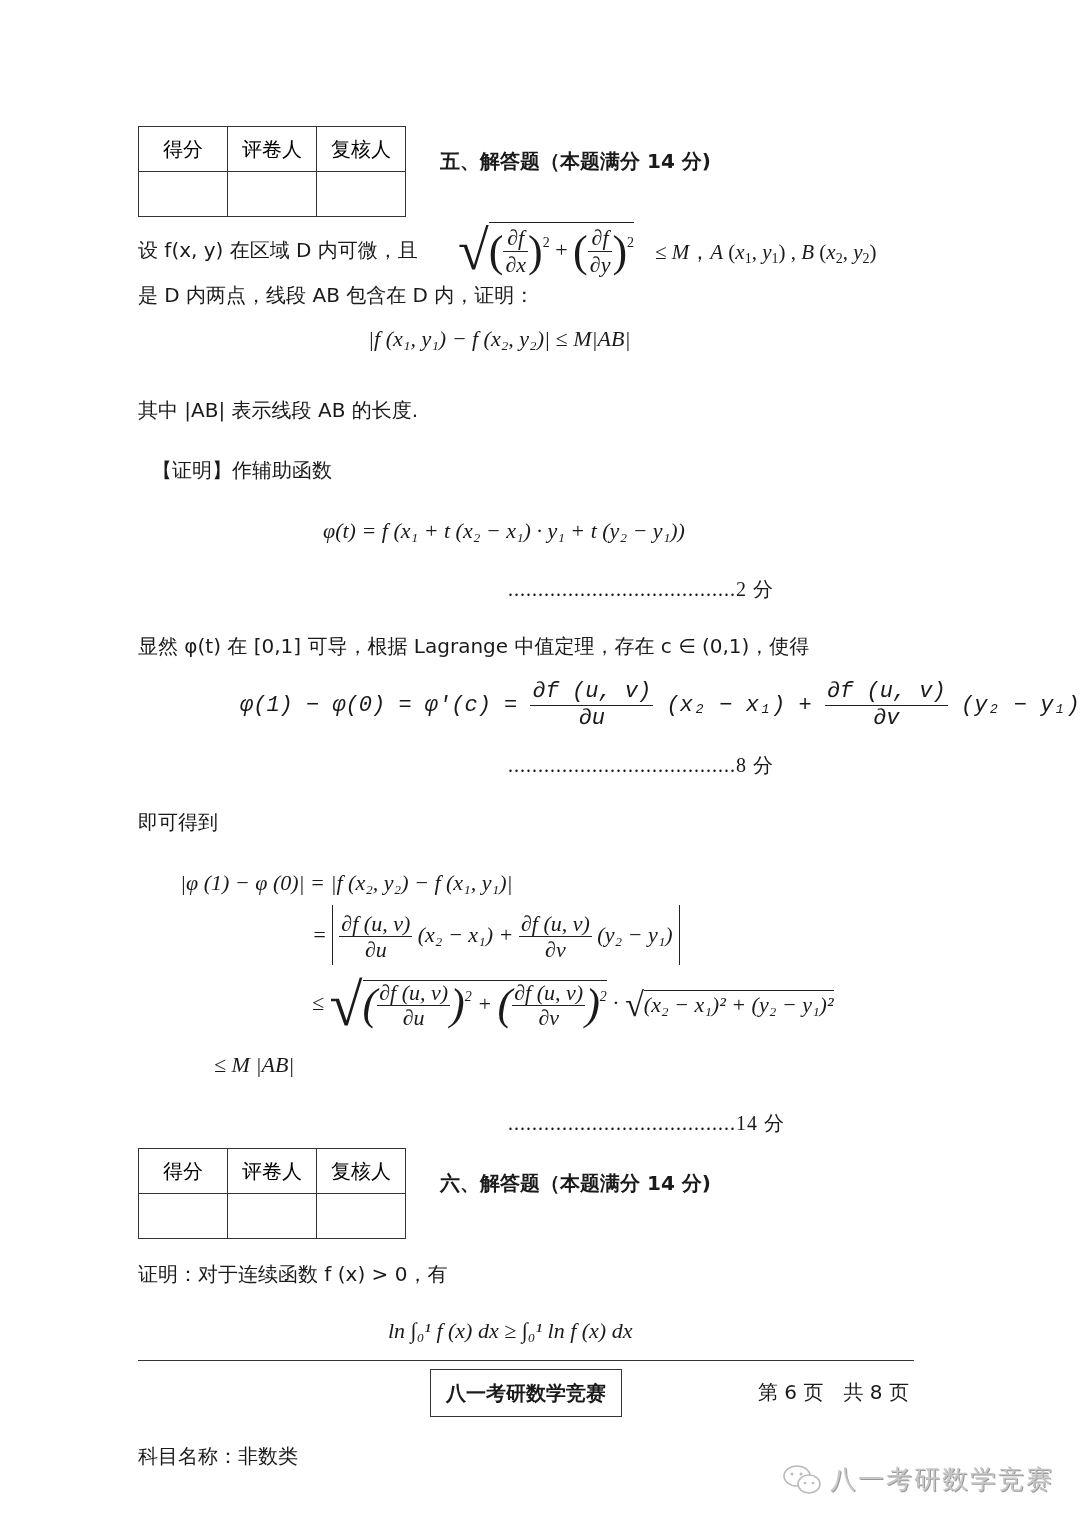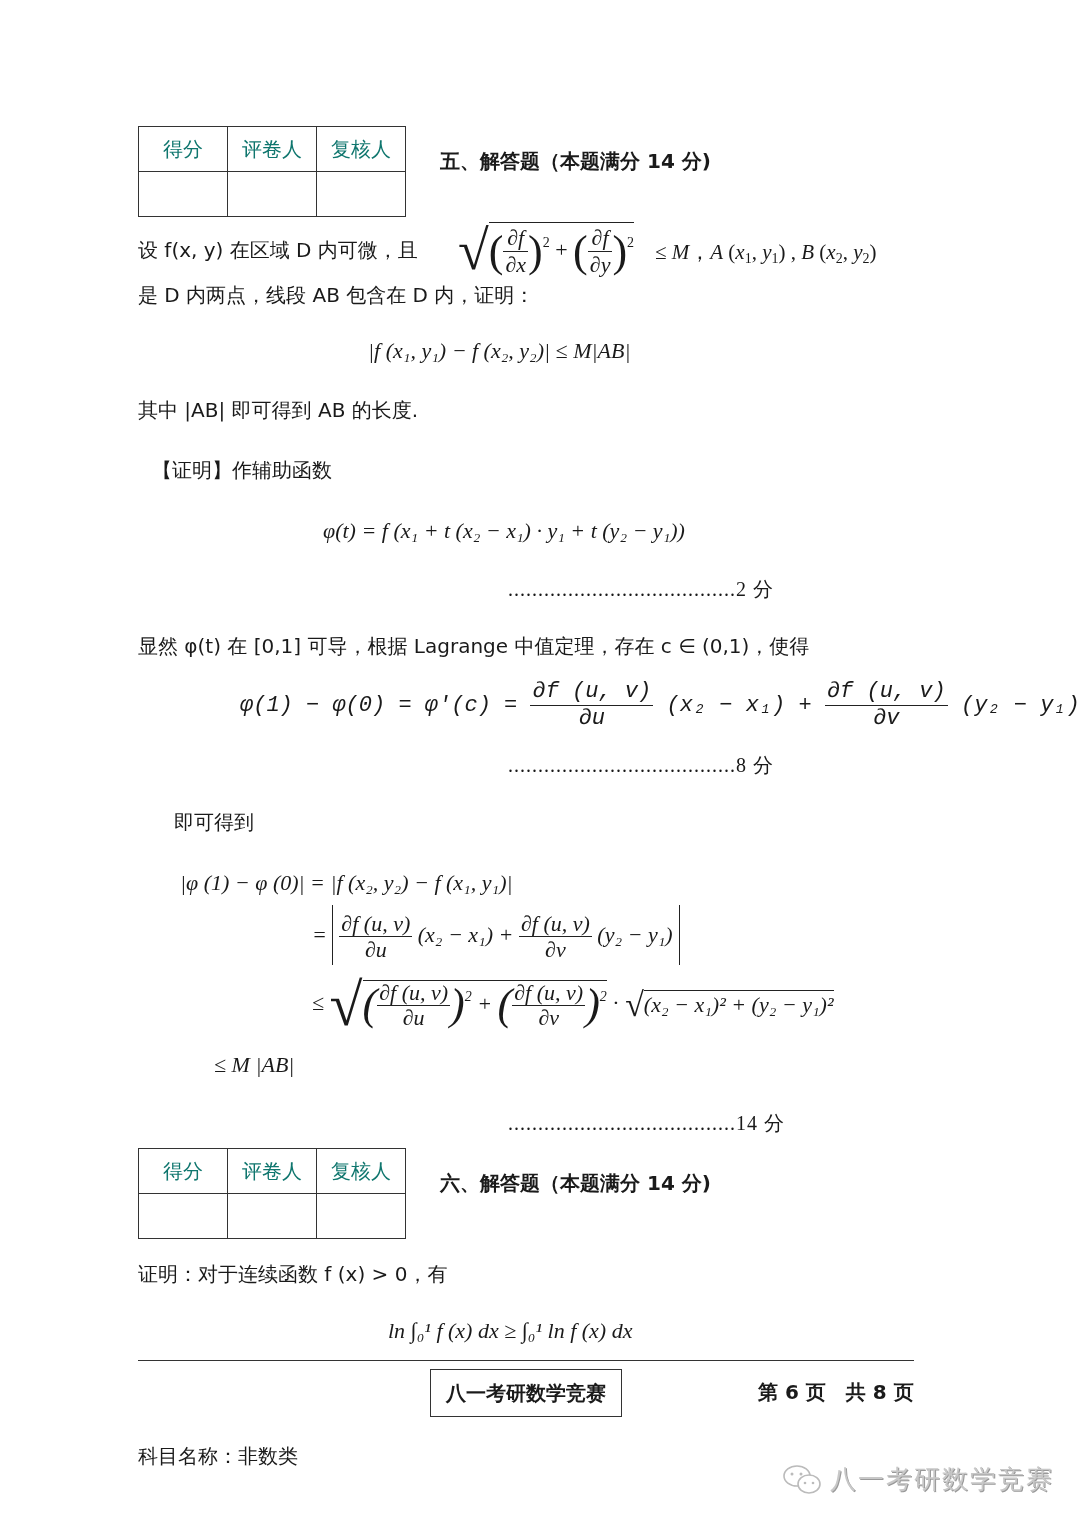--- a/index.html
+++ b/index.html
@@ -6,21 +6,21 @@
   body { width:1080px; height:1526px; position:relative; overflow:hidden;
          font-family:"DejaVu Serif","Liberation Serif",serif; color:#1a1a1a; }
   .abs { position:absolute; }
   .serif { font-family:"Liberation Serif","DejaVu Serif",serif; }
   .ital { font-style:italic; }
   .cjk { font-family:"DejaVu Sans","Liberation Sans",sans-serif; }
   .txt { font-size:20px; line-height:1; white-space:nowrap; }
 
   table.score { border-collapse:collapse; position:absolute; }
   table.score td { border:1.5px solid #333; width:86px; text-align:center;
-                   font-family:"DejaVu Sans","Liberation Sans",sans-serif; font-size:20px; color:#0f766e; }
+                   font-family:"DejaVu Sans","Liberation Sans",sans-serif; font-size:20px; color:#000000; }
   table.score tr.h td { height:42px; }
   table.score tr.b td { height:42px; }
 
   .section-title { font-size:20px; font-weight:bold; font-family:"DejaVu Sans","Liberation Sans",sans-serif; }
 
   .frac { display:inline-block; vertical-align:middle; text-align:center; }
   .frac .num { display:block; padding:0 2px; border-bottom:1.5px solid #222; }
   .frac .den { display:block; padding:0 2px; }
 
   .math { font-family:"Liberation Serif","DejaVu Serif",serif; font-size:22px; white-space:nowrap; }
@@ -60,38 +60,38 @@
   <span style="font-size:56px; vertical-align:middle; font-weight:100;">√</span><span class="sqrt-bar" style="display:inline-block; vertical-align:middle; padding-top:2px;">
     <span class="bigparen">(</span><span class="frac"><span class="num ital">∂f</span><span class="den ital">∂x</span></span><span class="bigparen">)</span><span class="sup">2</span>
     +
     <span class="bigparen">(</span><span class="frac"><span class="num ital">∂f</span><span class="den ital">∂y</span></span><span class="bigparen">)</span><span class="sup">2</span>
   </span>
 </div>
 <div class="abs txt serif" style="left:655px; top:242px; font-size:21px;">
   <span class="ital">≤ M</span>，<span class="ital">A</span> (<span class="ital">x</span><span class="sub">1</span>, <span class="ital">y</span><span class="sub">1</span>) , <span class="ital">B</span> (<span class="ital">x</span><span class="sub">2</span>, <span class="ital">y</span><span class="sub">2</span>)
 </div>
 <div class="abs txt cjk" style="left:138px; top:285px;">是 D 内两点，线段 AB 包含在 D 内，证明：</div>
-<div class="abs math ital" style="left:368px; top:338px;">|f (x₁, y₁) − f (x₂, y₂)| ≤ M|AB|</div>
-<div class="abs txt cjk" style="left:138px; top:400px;">其中 |AB| 即可得到 AB 的长度.</div>
+<div class="abs math ital" style="left:368px; top:326px;">|f (x₁, y₁) − f (x₂, y₂)| ≤ M|AB|</div>
+<div class="abs txt cjk" style="left:138px; top:400px;">其中 |AB| 表示线段 AB 的长度.</div>
 
 <div class="abs txt cjk" style="left:138px; top:460px;margin-left:14px;">【证明】作辅助函数</div>
 <div class="abs math ital" style="left:323px; top:518px;">φ(t) = f (x₁ + t (x₂ − x₁) · y₁ + t (y₂ − y₁))</div>
 <div class="abs dots" style="left:508px; top:576px;">......................................2 分</div>
 
 <div class="abs txt cjk" style="left:138px; top:636px;">显然 φ(t) 在 [0,1] 可导，根据 Lagrange 中值定理，存在 c ∈ (0,1)，使得</div>
 <div class="abs math ital" style="left:240px; top:676px; height:60px; line-height:60px;font-family:Liberation Mono, monospace;">
   <span>φ(1) − φ(0) = φ′(c) =</span>
   <span class="frac" style="line-height:1.15;"><span class="num">∂f (u, v)</span><span class="den">∂u</span></span>
   <span>(x₂ − x₁) +</span>
   <span class="frac" style="line-height:1.15;"><span class="num">∂f (u, v)</span><span class="den">∂v</span></span>
   <span>(y₂ − y₁)</span>
 </div>
 <div class="abs dots" style="left:508px; top:752px;">......................................8 分</div>
 
-<div class="abs txt cjk" style="left:138px; top:812px;margin-left:36px;">即可得到</div>
+<div class="abs txt cjk" style="left:138px; top:812px;">即可得到</div>
 
 <div class="abs math ital" style="left:180px; top:870px;">|φ (1) − φ (0)| = |f (x₂, y₂) − f (x₁, y₁)|</div>
 <div class="abs math ital" style="left:312px; top:905px; height:60px; line-height:60px;">
   <span>=</span>
   <span style="display:inline-block; border-left:1.5px solid #222; border-right:1.5px solid #222; padding:0 6px; line-height:60px;">
     <span class="frac" style="line-height:1.15;"><span class="num">∂f (u, v)</span><span class="den">∂u</span></span>
     <span>(x₂ − x₁) +</span>
     <span class="frac" style="line-height:1.15;"><span class="num">∂f (u, v)</span><span class="den">∂v</span></span>
     <span>(y₂ − y₁)</span>
   </span>
@@ -126,21 +126,21 @@
 <div class="abs section-title" style="left:440px; top:1170px;">六、解答题（本题满分 14 分)</div>
 
 <div class="abs txt cjk" style="left:138px; top:1264px;">证明：对于连续函数 f (x) &gt; 0，有</div>
 <div class="abs math ital" style="left:388px; top:1318px;">ln ∫₀¹ f (x) dx ≥ ∫₀¹ ln f (x) dx</div>
 
 <div class="rule" style="top:1360px;"></div>
 <div class="abs txt cjk" style="left:138px; top:1446px;">科目名称：非数类</div>
 <div class="footer-box" style="left:430px; top:1369px; width:190px; height:46px;">
   <div class="cjk" style="text-align:center; line-height:46px; font-size:20px; font-weight:bold;">八一考研数学竞赛</div>
 </div>
-<div class="abs txt cjk" style="left:758px; top:1382px;font-weight:bold;">第 6 页　共 8 页</div>
+<div class="abs txt cjk" style="left:758px; top:1382px;">第 6 页　共 8 页</div>
 
 <div class="abs" style="left:782px; top:1462px; display:flex; align-items:center; gap:6px;">
   <svg width="42" height="34" viewBox="0 0 42 34">
     <ellipse cx="15" cy="13" rx="13" ry="10" fill="none" stroke="#bbb" stroke-width="1.6"></ellipse>
     <ellipse cx="27" cy="21" rx="11" ry="9" fill="#fff" stroke="#bbb" stroke-width="1.6"></ellipse>
     <circle cx="10" cy="11" r="1.5" fill="#bbb"></circle>
       <circle cx="19" cy="11" r="1.5" fill="#bbb"></circle>
     <circle cx="23" cy="20" r="1.3" fill="#bbb"></circle>
       <circle cx="31" cy="20" r="1.3" fill="#bbb"></circle>
   </svg>

